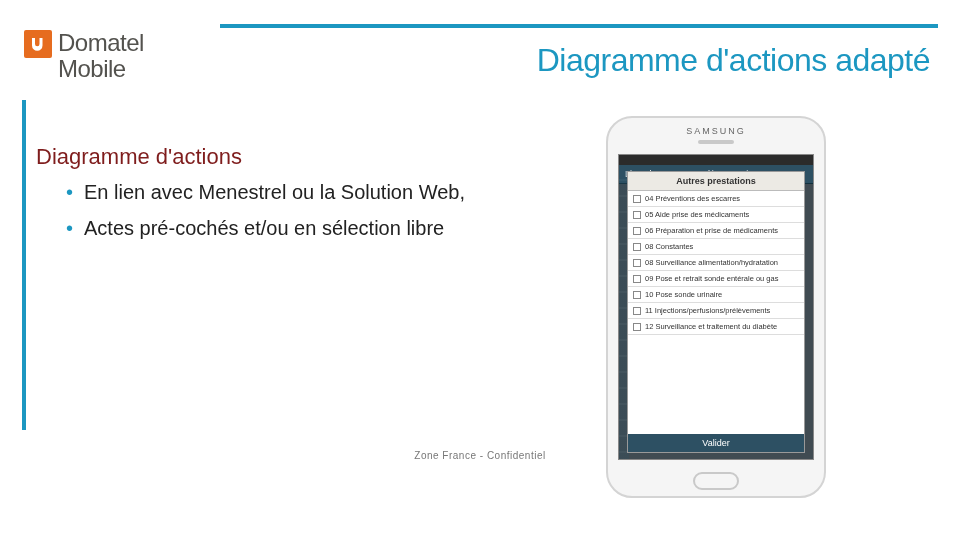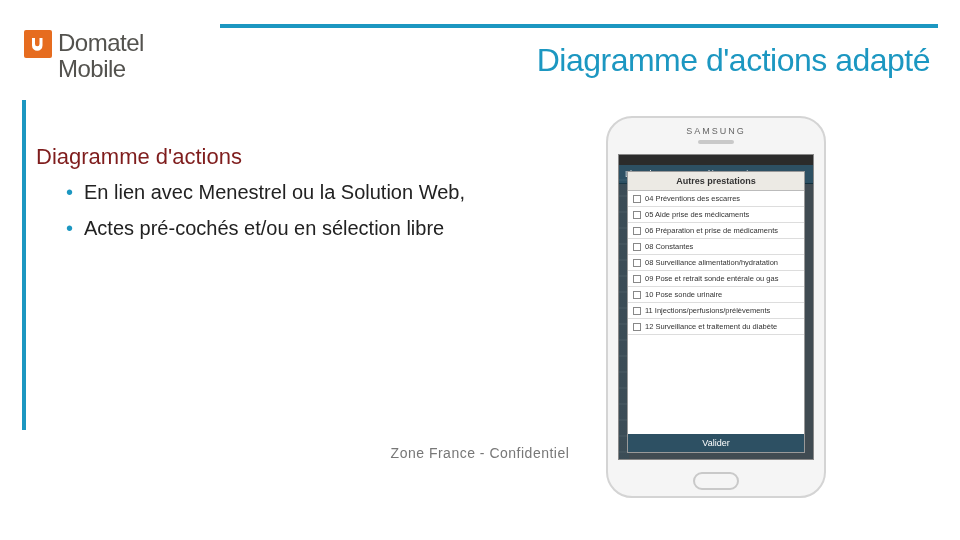--- a/index.html
+++ b/index.html
@@ -35,21 +35,21 @@
   .app-title { background: #2d5063; color: #fff; font-size: 9px; padding: 4px 6px; border-bottom: 1px solid #12303d; }
   .dialog { position: absolute; top: 16px; left: 8px; right: 8px; bottom: 6px; background: #fff; border: 1px solid #999; display: flex; flex-direction: column; }
   .dlg-head { background: #eceae4; font-size: 9px; padding: 4px 6px; color: #333; border-bottom: 1px solid #bbb; text-align: center; font-weight: bold; }
   .dlg-list { flex: 1; overflow: hidden; display: flex; flex-direction: column; }
   .dlg-row { display: flex; align-items: flex-end; gap: 4px; padding: 3px 5px; border-bottom: 1px solid #ddd; font-size: 7.5px; color: #333; line-height: 9px; }
   .dlg-cb { width: 8px; height: 8px; border: 1px solid #888; flex-shrink: 0; margin-top: 1px; background: #fff; }
   .dlg-foot { background: #2d5063; color: #fff; font-size: 9px; text-align: center; padding: 4px 0; }
 
   .left-strip { position: absolute; top: 10px; left: 0; width: 10px; bottom: 0; background: repeating-linear-gradient(#2d5063 0 14px, #4a6d7e 14px 16px); opacity: 0.25; }
 
-  .footer { position: absolute; bottom: 6px; left: 0; right: 0; text-align: center; font-size: 14px; color: #777; letter-spacing: 0.5px; }
+  .footer { position: absolute; bottom: 6px; left: 0; right: 0; text-align: center; font-size: 10px; color: #777; letter-spacing: 0.5px; }
 </style>
 </head>
 <body>
 
 <div class="page">
   <div class="top-rule"></div>
 
   <div class="logo">
     <div class="up-badge">
       <svg viewBox="0 0 24 24">

